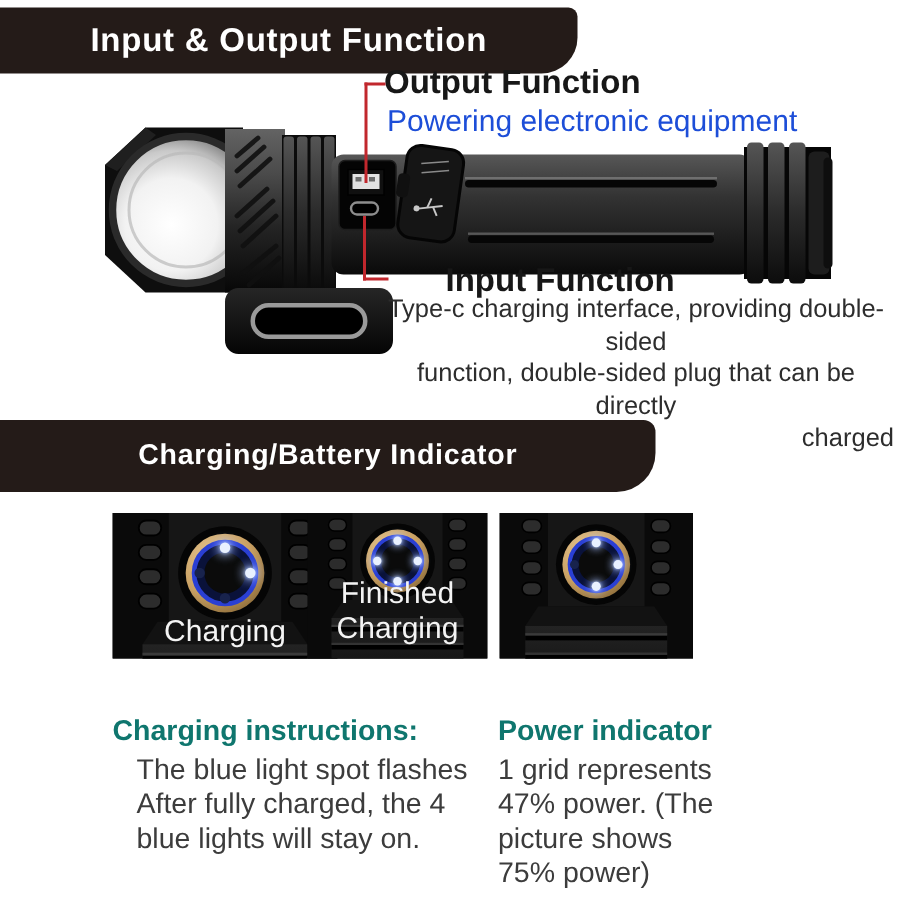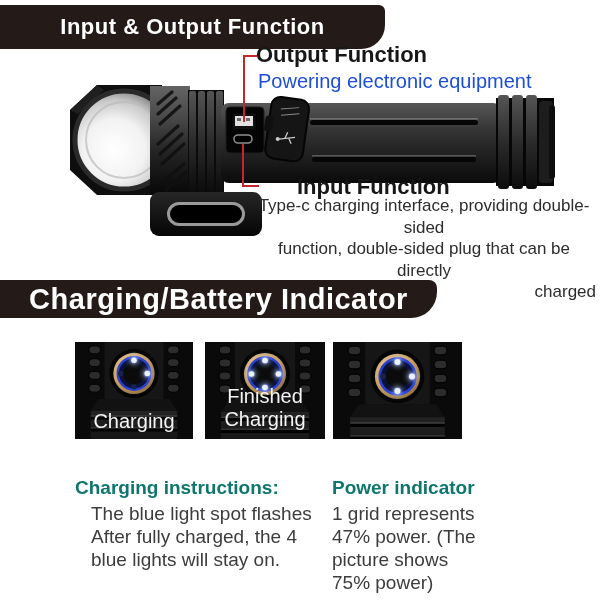--- a/index.html
+++ b/index.html
@@ -3,21 +3,21 @@
 <meta charset="utf-8">
 <style>
   html,body{margin:0;padding:0;background:#fff;}
   #stage{position:relative;width:600px;height:600px;background:#ffffff;overflow:hidden;
          font-family:"Liberation Sans","DejaVu Sans",sans-serif;}
 
   
   .banner{position:absolute;left:0;background:#241b18;color:#fff;font-weight:bold;
           display:flex;align-items:center;justify-content:center;letter-spacing:.5px;}
   #banner1{top:5px;width:385px;height:44px;font-size:22px;border-radius:0 6px 24px 0;}
-  #banner2{top:280px;width:437px;height:38px;font-size:29px;border-radius:0 8px 26px 0;}
+  #banner2{top:280px;width:437px;height:48px;font-size:19px;border-radius:0 8px 26px 0;}
 
   
   .h-callout{position:absolute;font-weight:800;color:#171717;font-size:22px;line-height:22px;}
   #output-title{left:256px;top:44px;}
   #output-desc{position:absolute;left:258px;top:70px;font-size:20px;color:#1d4ed8;font-weight:500;}
   #input-title{left:260px;top:176px;margin-left:37px;}
   #input-desc{position:absolute;left:252px;top:195px;width:344px;font-size:17px;
               line-height:21.5px;color:#2d2d2d;}
   #input-desc .l{display:block;text-align:center;}
   #input-desc .l:last-child{text-align:right;}
@@ -26,21 +26,21 @@
   .red{position:absolute;background:#c1272d;}
 
   
   #usbc-photo{position:absolute;left:150px;top:192px;width:112px;height:44px;
               background:linear-gradient(#262626,#050505);border-radius:9px;}
   #usbc-photo .pill{position:absolute;left:50%;top:50%;transform:translate(-50%,-50%);
               width:72px;height:18px;border:3px solid #9a9a9a;border-radius:12px;background:#000;}
 
   
   .photo{position:absolute;top:342px;height:97px;background:#0a0a0a;overflow:hidden;}
-  #photo-0{left:75px;width:118px;}
+  #photo-0{left:75px;width:118px;padding-left:32px;}
   #photo-1{left:205px;width:120px;}
   #photo-2{left:333px;width:129px;}
   .photo svg{position:absolute;inset:0;}
   .photo .cap{position:absolute;left:0;right:0;bottom:6px;color:#f4f4f4;font-size:20px;
               line-height:23px;text-align:center;font-weight:500;}
   #photo-1 .cap{bottom:8px;}
   .dot{fill:#18234d;}
   .dot.lit{fill:#e9f1ff;filter:drop-shadow(0 0 3px #7fa0ff) drop-shadow(0 0 1px #cfe0ff);}
 
   

